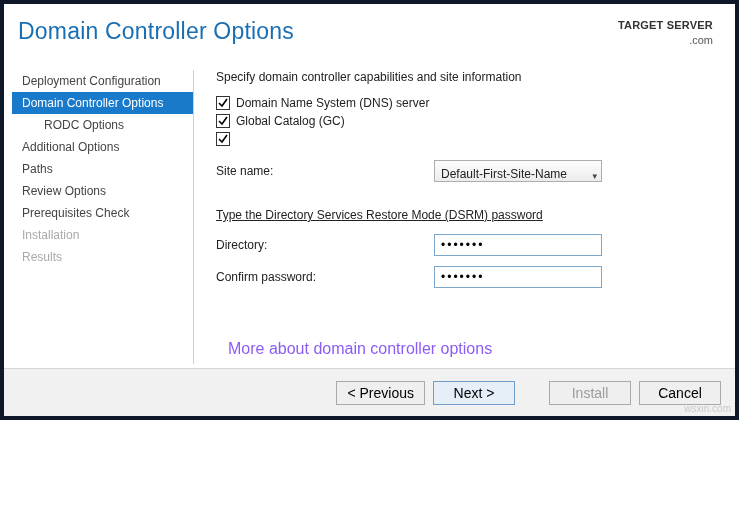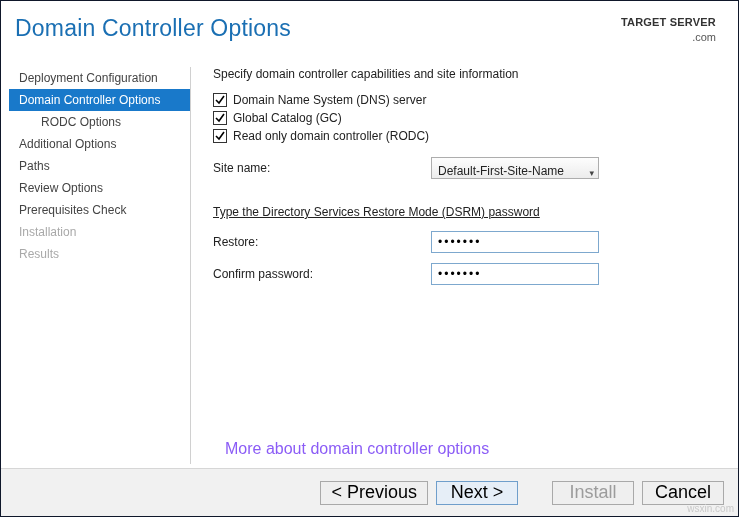--- a/index.html
+++ b/index.html
@@ -4,22 +4,22 @@
 <style>
   * { box-sizing: border-box; }
   html, body {
     margin: 0; padding: 0;
     font-family: "Segoe UI", Tahoma, sans-serif;
     font-size: 12px;
     color: #222;
     background: #fff;
   }
   .window {
-    width: 739px; height: 517px;
-    border: 1px solid #0f172a;
+    width: 739px; height: 420px;
+    border: 4px solid #0f172a;
     position: relative;
     display: flex;
     flex-direction: column;
     background:#fff;
   }
   .header {
     padding: 14px 22px 4px 14px;
     display:flex; align-items:flex-start; justify-content:space-between;
   }
   .page-title {
@@ -108,21 +108,21 @@
     border-top:1px solid #d6d6d6;
     background:#f1f1f1;
     display:flex; align-items:center; justify-content:flex-end;
     padding:0 14px;
     gap:8px;
   }
   .btn {
     min-width:82px; height:24px;
     border:1px solid #a9a9a9;
     background:#efefef;
-    font-family:inherit; font-size:18px;
+    font-family:inherit; font-size:14px;
     cursor:default;
     padding:0 10px;
   }
   .btn.primary {
     border:1px solid #6f9ecb;
     background:#e6eef7;
   }
   .btn.disabled { color:#9c9c9c; }
   .watermark {
     position:absolute; right:4px; bottom:2px;
@@ -176,35 +176,34 @@
             </svg>
         </span>
         <span>Global Catalog (GC)</span>
       </div>
       <div class="check-row">
         <span class="chk">
           <svg viewBox="0 0 10 10">
               <polyline points="1,5 4,8 9,1" fill="none" stroke="#000" stroke-width="1.6"></polyline>
             </svg>
         </span>
-        <span>Read only domain controller (RODC)</span>
       </div>
 
       <div class="form-row">
         <div class="form-label">Site name:</div>
         <div class="select">
           <span>Default-First-Site-Name</span>
           <span class="arrow">▾</span>
         </div>
       </div>
 
       <div class="section-text dsrm-text">Type the Directory Services Restore Mode (DSRM) password</div>
 
       <div class="pw-row">
-        <div class="form-label">Restore:</div>
+        <div class="form-label">Directory:</div>
         <input class="pw-input" type="text" value="•••••••" style="">
       </div>
       <div class="pw-row">
         <div class="form-label">Confirm password:</div>
         <input class="pw-input" type="text" value="•••••••" style="">
       </div>
 
       <div class="help-link">More about domain controller options</div>
 
     </div>

